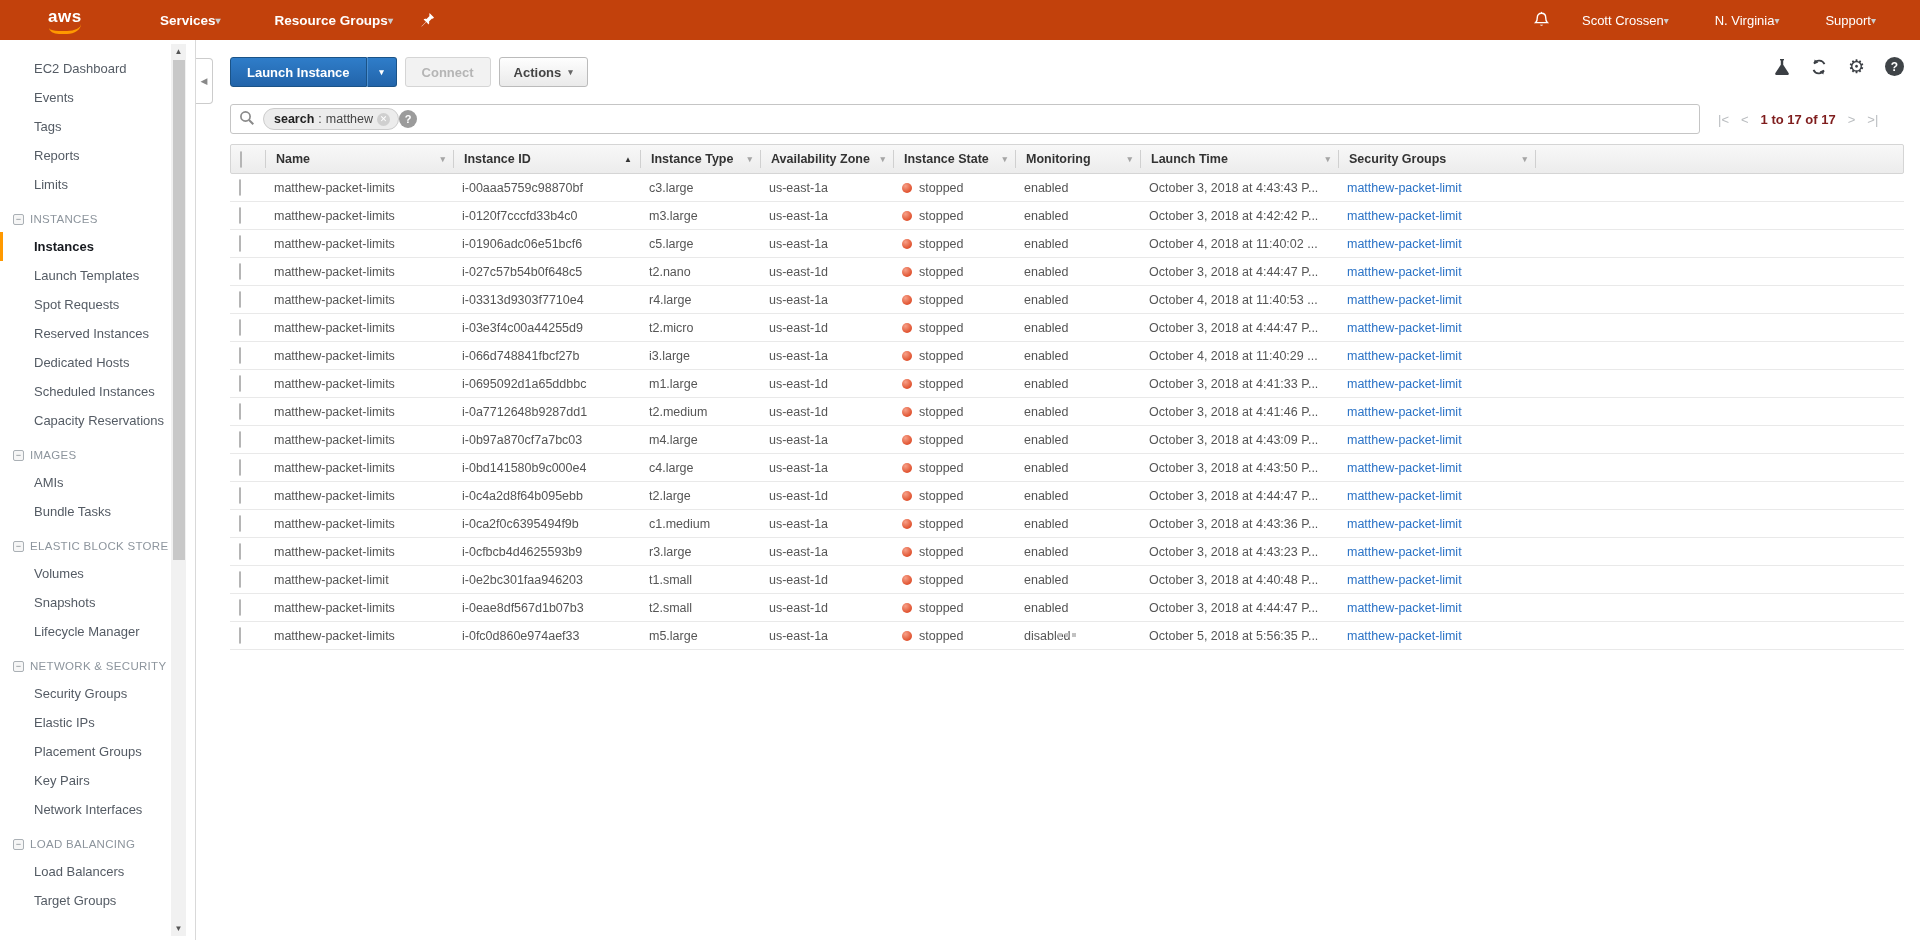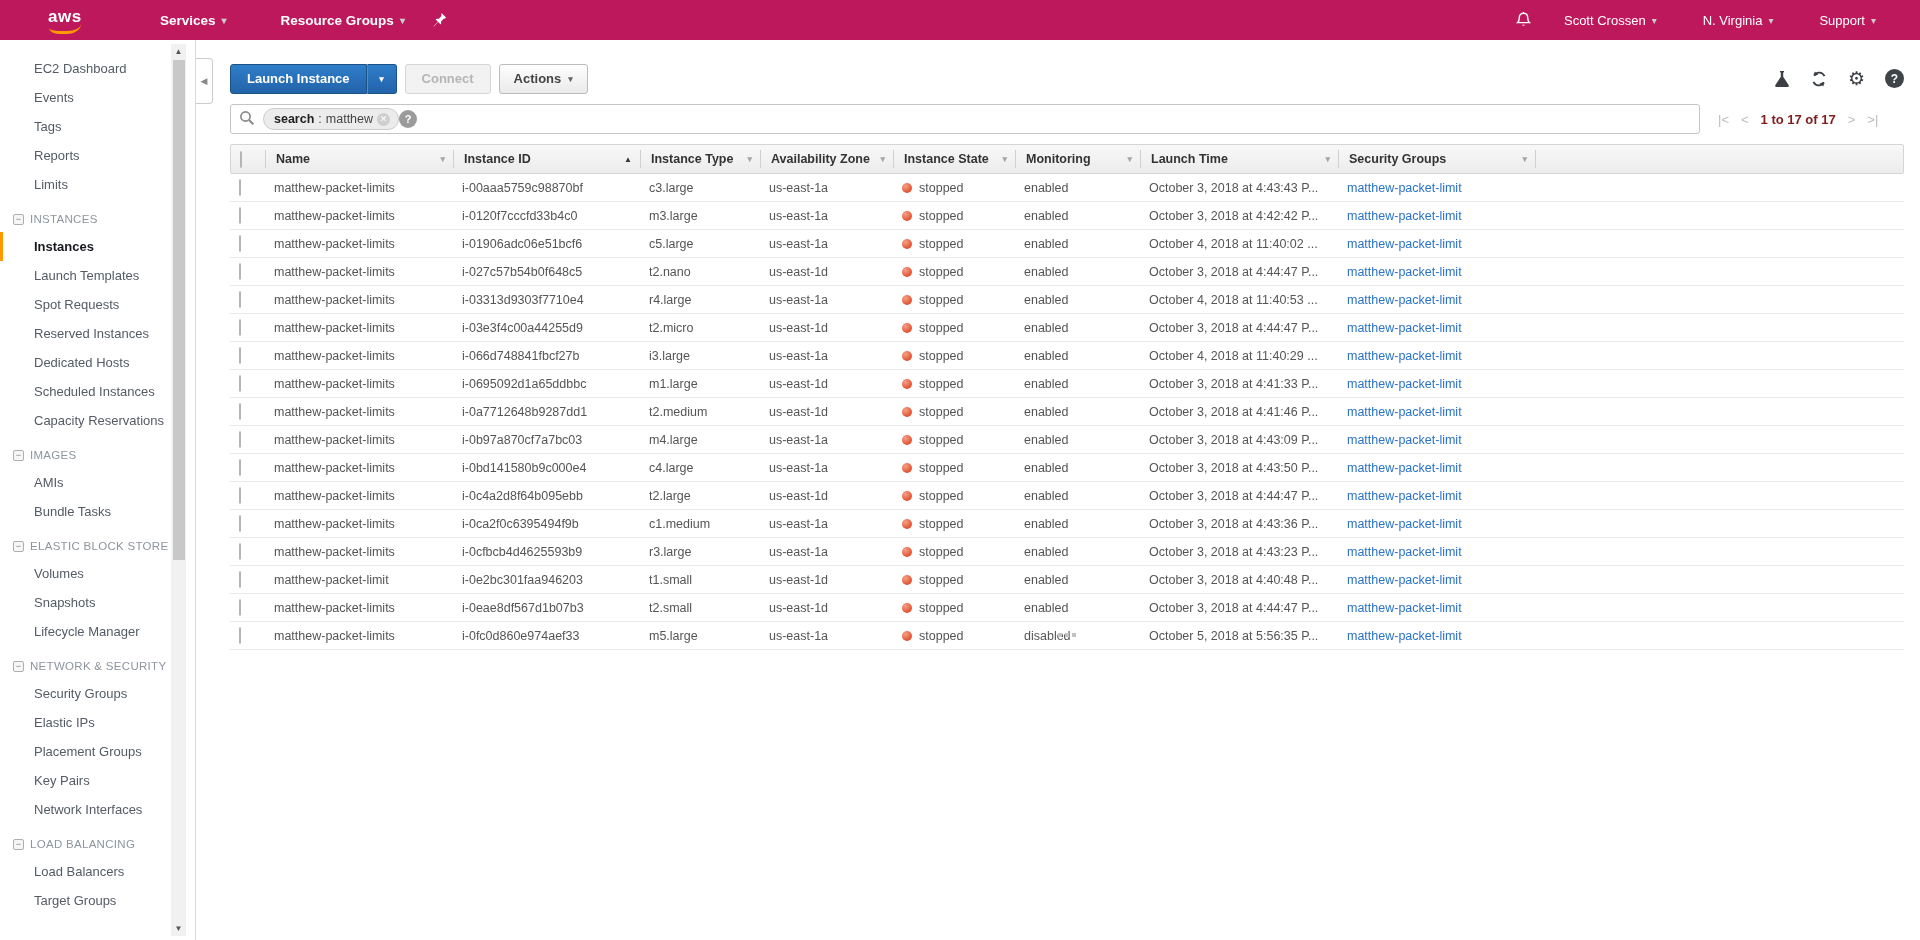--- a/index.html
+++ b/index.html
@@ -1,26 +1,26 @@
 <!DOCTYPE html>
 <html><head>
 <meta charset="utf-8">
 <style>
   * { margin:0; padding:0; box-sizing:border-box; }
   html,body { width:1920px; height:940px; overflow:hidden; background:#fff;
     font-family:"Liberation Sans", sans-serif; font-size:13px; color:#333; }
 
   
-  .topnav { position:relative; height:40px; background:#be185d; color:#fff;
+  .topnav { position:relative; height:40px; background:#c2410c; color:#fff;
     display:flex; align-items:center; }
   .aws-logo { position:relative; margin-left:48px; width:40px; height:26px;
     font-weight:bold; font-size:17px; color:#fff; letter-spacing:0.5px; }
   .aws-logo .smile { position:absolute; left:1px; top:15px; width:32px; height:12px;
     border:solid #f90; border-width:0 0 3px 0; border-radius:0 0 14px 10px/0 0 10px 6px; }
-  .nav-item { display:flex; align-items:center; gap:6px; color:#fff; font-size:13.5px;
+  .nav-item { display:flex; align-items:center; color:#fff; font-size:13.5px;
     font-weight:bold; padding:0 14px; height:40px; cursor:pointer; }
   .nav-item .caret { font-size:10px; color:#ccc; }
   .nav-right { margin-left:auto; display:flex; align-items:center; margin-right:30px; }
   .nav-right .nav-item { font-weight:normal; font-size:13px; }
   .pin-icon { margin-left:14px; cursor:pointer; display:flex; align-items:center; }
   .bell-icon { margin-right:18px; cursor:pointer; display:flex; align-items:center; }
 
   
   .app { display:flex; height:900px; }
 
@@ -37,21 +37,21 @@
   .side-scroll .thumb { position:absolute; top:16px; left:1.5px; width:12px; height:500px; background:#c8c8c8; }
   .scroll-arrow { position:absolute; left:0; width:15px; height:15px; color:#555;
     font-size:8px; text-align:center; line-height:15px; cursor:pointer; }
 
   
   .main { position:relative; flex:1; background:#fff; }
   .collapse-tab { position:absolute; left:0; top:18px; width:17px; height:46px; background:#fff;
     border:1px solid #ccc; border-left:none; border-radius:0 4px 4px 0; color:#888;
     font-size:9px; display:flex; align-items:center; justify-content:center; cursor:pointer; }
 
-  .toolbar { display:flex; align-items:center; padding:17px 0 0 34px; height:60px; }
+  .toolbar { display:flex; align-items:flex-start; padding:17px 0 0 34px; height:60px; }
   .btn { height:30px; border-radius:3px; font-size:13px; font-weight:bold; cursor:pointer;
     display:inline-flex; align-items:center; justify-content:center; }
   .btn-primary { background:linear-gradient(#2f7dc9,#2264aa); border:1px solid #1b5387; color:#fff; padding:0 16px;
     border-radius:3px 0 0 3px; }
   .btn-primary-caret { width:30px; background:linear-gradient(#2f7dc9,#2264aa); border:1px solid #1b5387;
     border-left:1px solid #4b90d2; color:#fff; border-radius:0 3px 3px 0; font-size:9px; }
   .btn-disabled { margin-left:8px; background:#f2f2f2; border:1px solid #d5d5d5; color:#b5b5b5; padding:0 16px; cursor:default; }
   .btn-default { margin-left:8px; background:linear-gradient(#fefefe,#eaeaea); border:1px solid #bbb; color:#444;
     padding:0 14px; gap:7px; }
   .btn-default .caret { font-size:9px; color:#666; }

